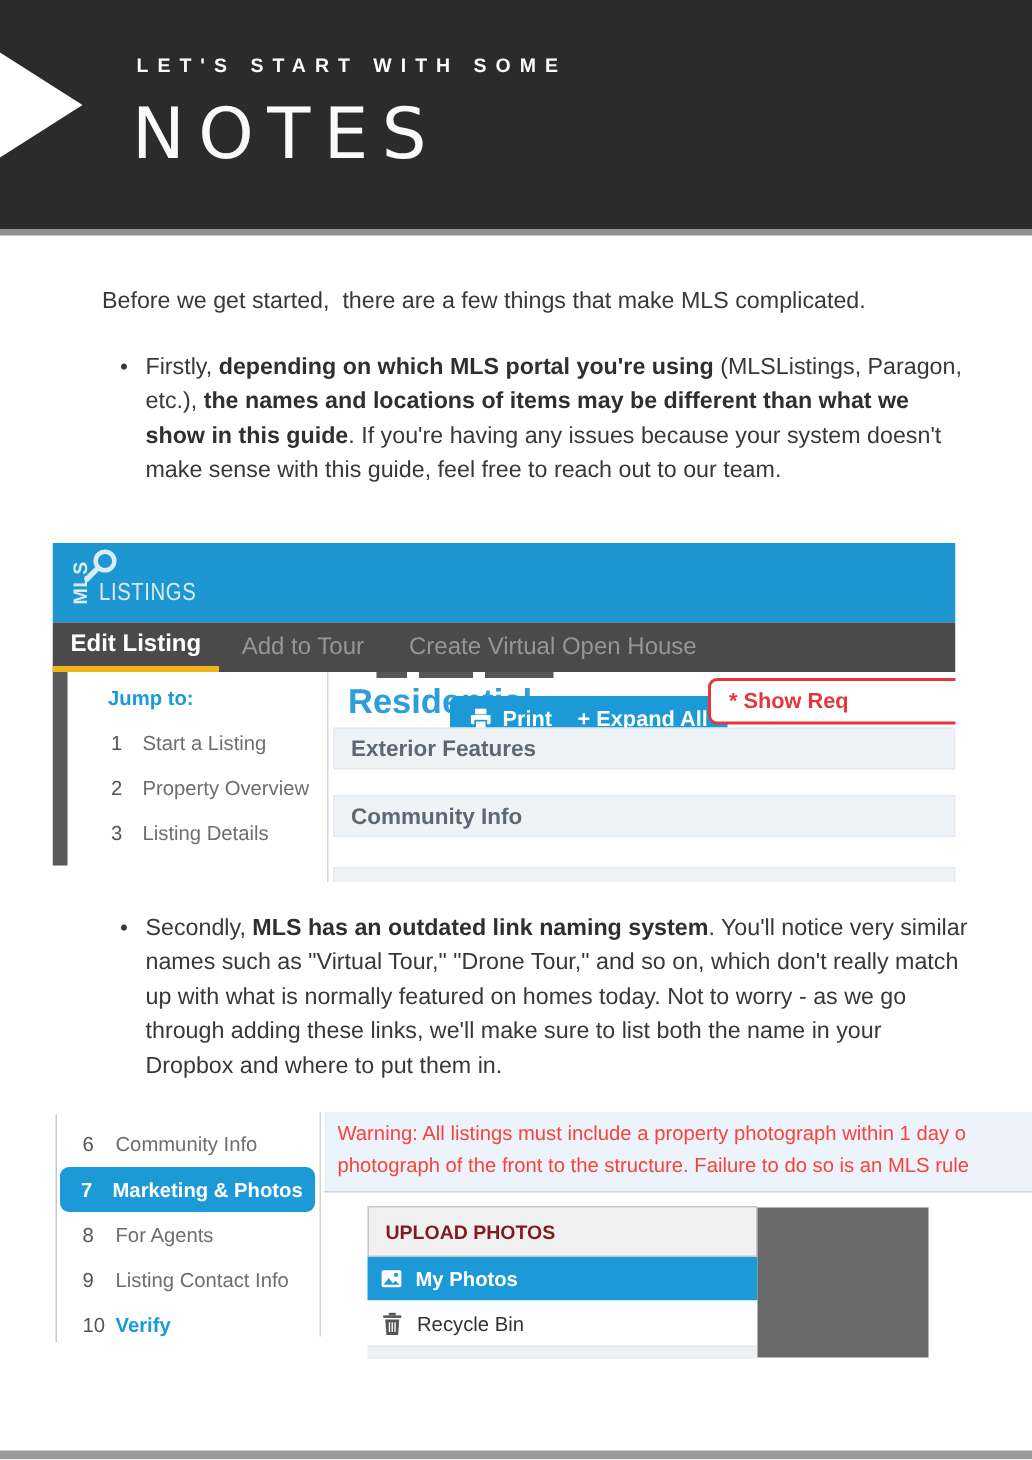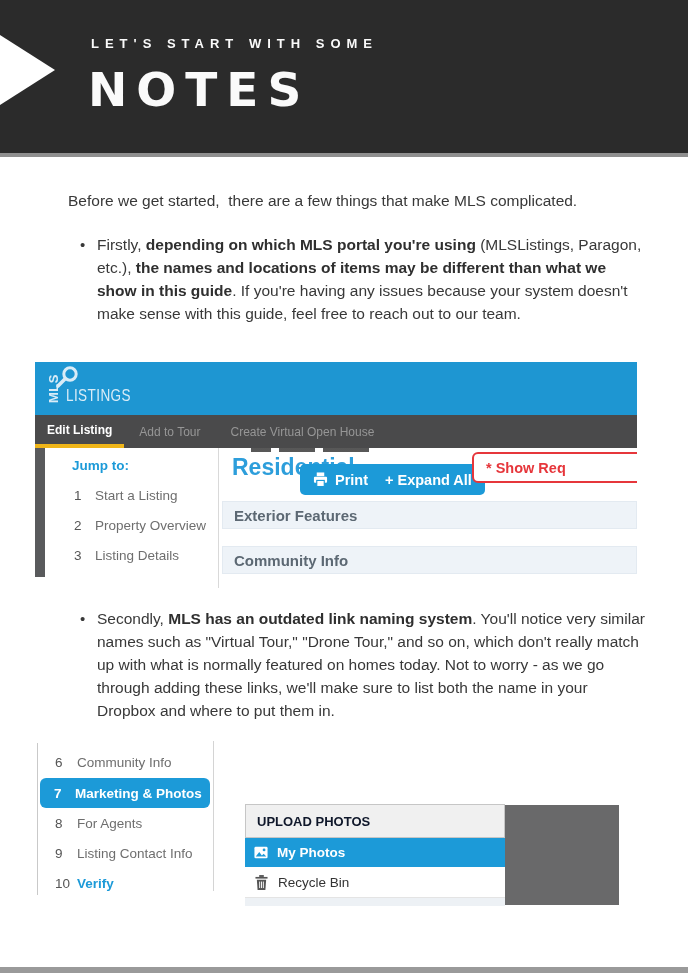--- a/index.html
+++ b/index.html
@@ -7,21 +7,21 @@
         font-family:"Liberation Sans",sans-serif;color:#3b3b3b;}
 
   
   .banner{position:absolute;left:0;top:0;width:688px;height:153px;background:#2b2b2b;}
   .banner-edge{position:absolute;left:0;top:153px;width:688px;height:4px;background:#8f8f8f;}
   .tri{position:absolute;left:0;top:35px;width:0;height:0;
        border-top:35px solid transparent;border-bottom:35px solid transparent;
        border-left:55px solid #ffffff;}
   .kicker{position:absolute;left:91px;top:36px;font-size:13px;font-weight:600;
           letter-spacing:6px;color:#fafafa;}
-  .big-title{position:absolute;left:88px;top:62px;font-size:47px;font-weight:700;
+  .big-title{position:absolute;left:88px;top:62px;font-size:47px;font-weight:400;
           letter-spacing:9px;color:#fafafa;font-family:"DejaVu Sans","Liberation Sans",sans-serif;}
 
   
   .intro{position:absolute;left:68px;top:189px;width:580px;font-size:15.5px;
          line-height:23px;white-space:pre-wrap;color:#383838;}
   .bullet{position:absolute;width:552px;font-size:15.5px;line-height:23px;color:#383838;}
   .bullet .dot{position:absolute;left:-17px;top:0;font-size:15px;color:#383838;}
   .bullet .b{font-weight:700;color:#2f2f2f;}
   .bullet1{left:97px;top:233px;}
   .bullet2{left:97px;top:607px;}
@@ -29,21 +29,21 @@
   
   .shot1{position:absolute;left:35px;top:362px;width:602px;height:226px;overflow:hidden;background:#fff;}
   .s1-blue{position:absolute;left:0;top:0;width:602px;height:53px;background:#1e96d2;}
   .s1-logo{position:absolute;left:8px;top:3px;width:140px;height:48px;color:#d9ecf7;}
   .s1-mls{position:absolute;left:-4px;top:16px;transform:rotate(-90deg);font-size:13px;
           font-weight:700;letter-spacing:0.5px;}
   .s1-listings{position:absolute;left:23px;top:21px;font-size:16.5px;letter-spacing:0.5px;
           transform:scaleX(0.82);transform-origin:left;}
   .s1-mag{position:absolute;left:10px;top:0px;}
   .s1-nav{position:absolute;left:0;top:53px;width:602px;height:33px;background:#4a4a4b;
-          display:flex;align-items:stretch;font-size:12px;}
+          display:flex;align-items:stretch;font-size:16px;}
   .s1-tab{padding:0 15px;display:flex;align-items:center;color:#969696;}
   .s1-tab.active{color:#ffffff;font-weight:700;border-bottom:4px solid #efb519;padding:0 12px;}
   .s1-body{position:absolute;left:0;top:86px;width:602px;height:140px;background:#fff;}
   .s1-strip{position:absolute;left:0;top:0;width:10px;height:129px;background:#595a5c;}
   .s1-side{position:absolute;left:10px;top:0;width:173px;height:140px;border-right:1px solid #d9d9d9;}
   .s1-jump{position:absolute;left:27px;top:10px;font-size:13.5px;font-weight:700;color:#1c9ad8;}
   .s1-item{position:absolute;left:29px;font-size:13.5px;color:#6e6e6e;white-space:nowrap;}
   .s1-item .num{display:inline-block;width:21px;color:#555;}
   .s1-main{position:absolute;left:184px;top:0;width:418px;height:140px;}
   .artifact{position:absolute;left:32px;top:0;width:118px;height:4px;opacity:.85;
@@ -52,41 +52,41 @@
   .btn-blue{position:absolute;top:4px;height:31px;background:#1c9ad8;color:#fff;font-weight:700;
             font-size:14.5px;border:none;border-radius:5px;display:flex;align-items:center;
             gap:7px;padding:0 13px;white-space:nowrap;margin-top:12px;}
   .btn-print{left:81px;}
   .btn-expand{left:153px;justify-content:center;}
   .btn-showreq{position:absolute;left:253px;top:4px;height:27px;width:190px;background:#fff;
             border:2px solid #e6363b;border-radius:6px;color:#e6363b;font-weight:700;
             font-size:14.5px;display:flex;align-items:center;padding:0 12px;white-space:nowrap;}
   .sec-bar{position:absolute;left:3px;width:415px;height:28px;background:#eef3f8;
            border:1px solid #e3eaf1;box-sizing:border-box;display:flex;align-items:center;
-           padding-left:11px;font-size:15px;font-weight:700;color:#5c6873;margin-top:16px;}
+           padding-left:11px;font-size:15px;font-weight:700;color:#5c6873;}
   .sec1{top:37px;} .sec2{top:82px;} .sec3{top:130px;height:12px;}
 
   
   .shot2{position:absolute;left:35px;top:741px;width:653px;height:167px;overflow:hidden;background:#fff;}
   .s2-lline{position:absolute;left:2px;top:2px;width:1px;height:152px;background:#c9c9c9;}
   .s2-div{position:absolute;left:178px;top:0;width:1px;height:150px;background:#d4d4d4;}
   .s2-item{position:absolute;font-size:13.5px;color:#6e6e6e;white-space:nowrap;left:20px;}
   .s2-item .num{display:inline-block;width:22px;color:#555;}
   .s2-btn{position:absolute;left:5px;top:37px;width:170px;height:30px;background:#1c9ad8;
           border-radius:6px;color:#fff;font-weight:700;font-size:13.5px;display:flex;
           align-items:center;box-sizing:border-box;padding-left:14px;}
   .s2-btn .num{width:21px;color:#fff;}
   .verify{color:#1c9ad8;font-weight:700;}
   .s2-warn{position:absolute;left:181px;top:0;width:472px;height:54px;background:#edf3fa;
            border-bottom:1px solid #ccd7e2;box-sizing:border-box;overflow:hidden;}
   .warn-l{position:absolute;left:9px;font-size:13.5px;color:#f8433c;white-space:nowrap;}
   .warn1{top:7px;} .warn2{top:28px;}
   .s2-panel{position:absolute;left:210px;top:63px;width:260px;height:104px;}
   .ph-head{height:34px;background:#f0f0f0;border:1px solid #c6c6c6;box-sizing:border-box;
-           display:flex;align-items:center;padding-left:11px;font-size:13px;font-weight:700;color:#0f172a;}
+           display:flex;align-items:center;padding-left:11px;font-size:13px;font-weight:700;color:#7f1d1d;}
   .ph-row1{height:29px;background:#1c9ad8;color:#fff;display:flex;align-items:center;gap:9px;
            padding-left:9px;font-size:13.5px;font-weight:600;}
   .ph-row2{height:30px;background:#fff;color:#333;border-bottom:1px solid #e4e4e4;display:flex;
            align-items:center;gap:10px;padding-left:10px;font-size:13.5px;}
   .ph-strip{height:8px;background:#edf1f5;}
   .s2-gray{position:absolute;left:470px;top:64px;width:114px;height:100px;background:#69696a;}
 
   .bottom-edge{position:absolute;left:0;top:967px;width:688px;height:6px;background:#9a9a9a;}
 </style>
 </head>
@@ -181,20 +181,24 @@
     <div class="s2-item" style="top:75px">
       <span class="num">8</span><span>For Agents</span>
     </div>
     <div class="s2-item" style="top:105px">
       <span class="num">9</span><span>Listing Contact Info</span>
     </div>
     <div class="s2-item" style="top:135px">
       <span class="num">10</span><span class="verify">Verify</span>
     </div>
 
+    <div class="s2-warn">
+      <div class="warn-l warn1">Warning: All listings must include a property photograph within 1 day o</div>
+      <div class="warn-l warn2">photograph of the front to the structure. Failure to do so is an MLS rule</div>
+    </div>
 
     <div class="s2-panel">
       <div class="ph-head">UPLOAD PHOTOS</div>
       <div class="ph-row1">
         <svg width="14" height="13" viewBox="0 0 16 14">
           <rect x="0.5" y="0.5" width="15" height="13" rx="1.5" fill="#fff"></rect>
           <path d="M2 11.5l4-5 3 4 2-2 3 3z" fill="#1c9ad8"></path>
           <circle cx="11.5" cy="4" r="1.6" fill="#1c9ad8"></circle>
         </svg>
         <span>My Photos</span>

